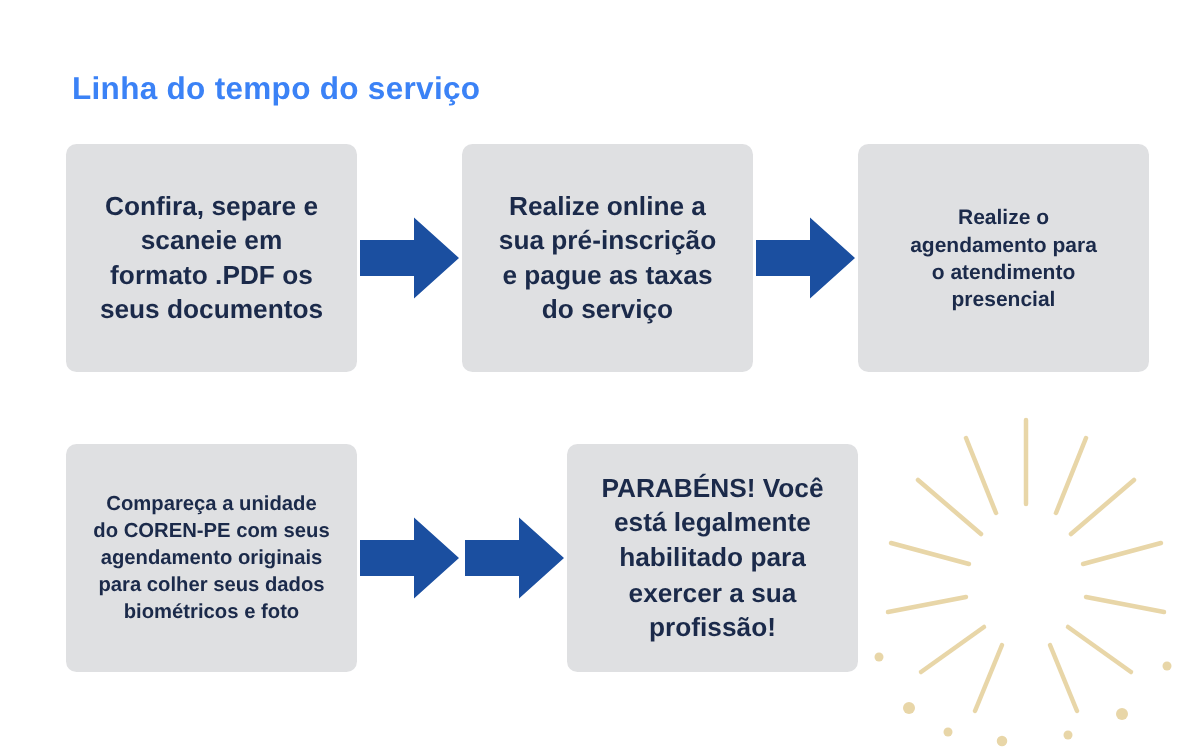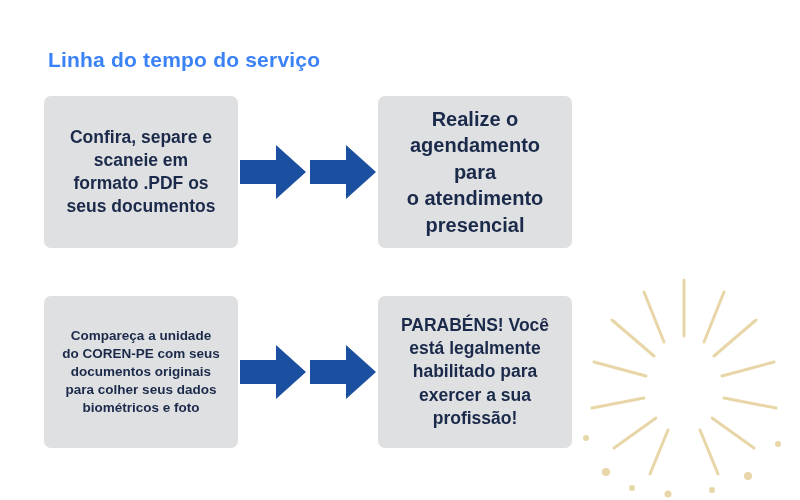--- a/index.html
+++ b/index.html
@@ -114,38 +114,44 @@
     <div class="step-text">Confira, separe e
 scaneie em
 formato .PDF os
 seus documentos</div>
   </div>
   <div class="arrow">
     <svg width="70" height="58" viewBox="0 0 70 58" xmlns="http://www.w3.org/2000/svg">
       <polygon points="2,17 38,17 38,2 68,29 38,56 38,41 2,41" fill="#1b4fa0"></polygon>
     </svg>
   </div>
+  <div class="step-box size-md">
+    <div class="step-text">Realize online a
+sua pré-inscrição
+e pague as taxas
+do serviço</div>
+  </div>
   <div class="arrow">
     <svg width="70" height="58" viewBox="0 0 70 58" xmlns="http://www.w3.org/2000/svg">
       <polygon points="2,17 38,17 38,2 68,29 38,56 38,41 2,41" fill="#1b4fa0"></polygon>
     </svg>
   </div>
   <div class="step-box size-sm" style="">
-    <div class="step-text" style="font-size:20px;">Realize o
+    <div class="step-text" style="font-size:14px;">Realize o
 agendamento para
 o atendimento
 presencial</div>
   </div>
 </div>
 
 <div class="flow-row row-2">
   <div class="step-box size-sm">
     <div class="step-text">Compareça a unidade
 do COREN-PE com seus
-documentos originais
+agendamento originais
 para colher seus dados
 biométricos e foto</div>
   </div>
   <div class="arrow">
     <svg width="70" height="58" viewBox="0 0 70 58" xmlns="http://www.w3.org/2000/svg">
       <polygon points="2,17 38,17 38,2 68,29 38,56 38,41 2,41" fill="#1b4fa0"></polygon>
     </svg>
   </div>
   <div class="arrow">
     <svg width="70" height="58" viewBox="0 0 70 58" xmlns="http://www.w3.org/2000/svg">

